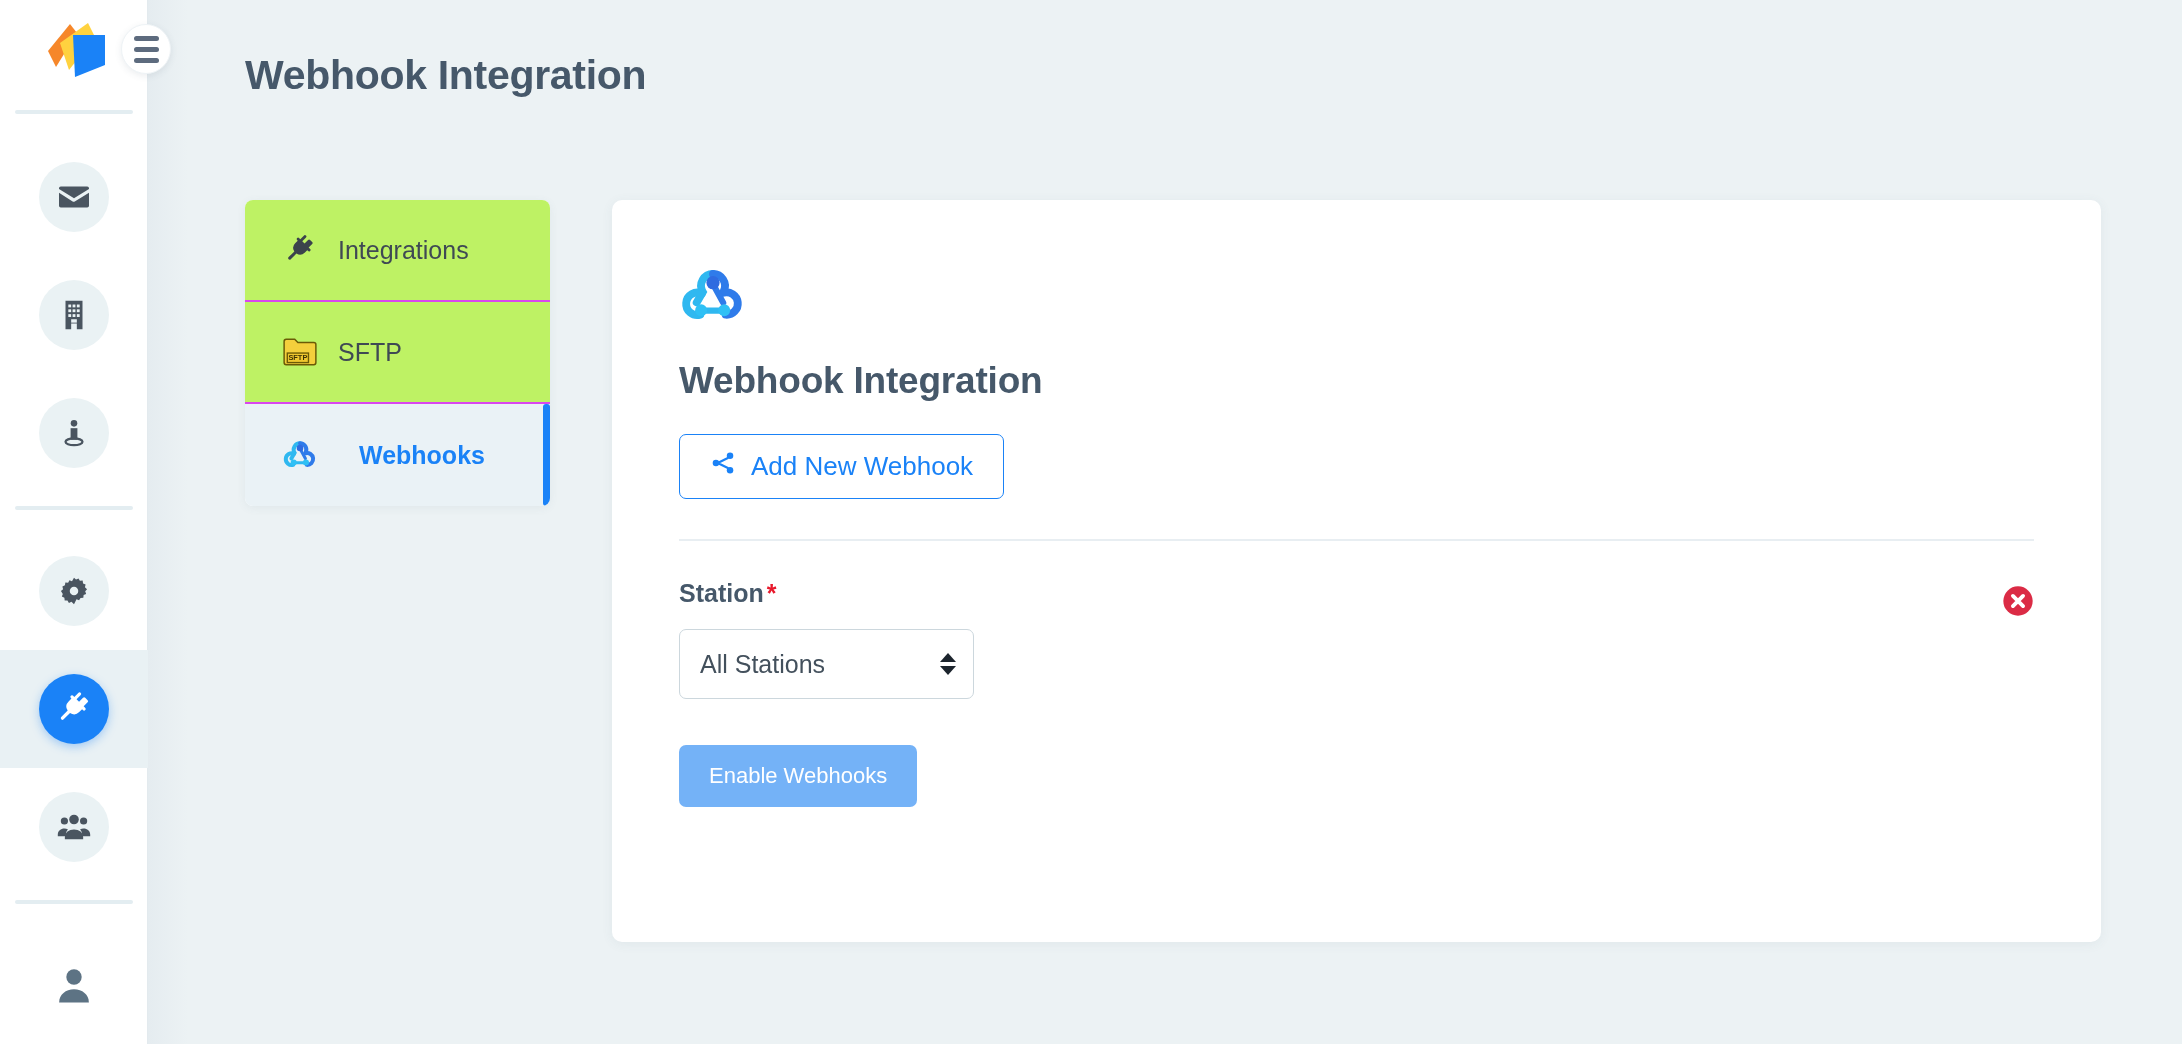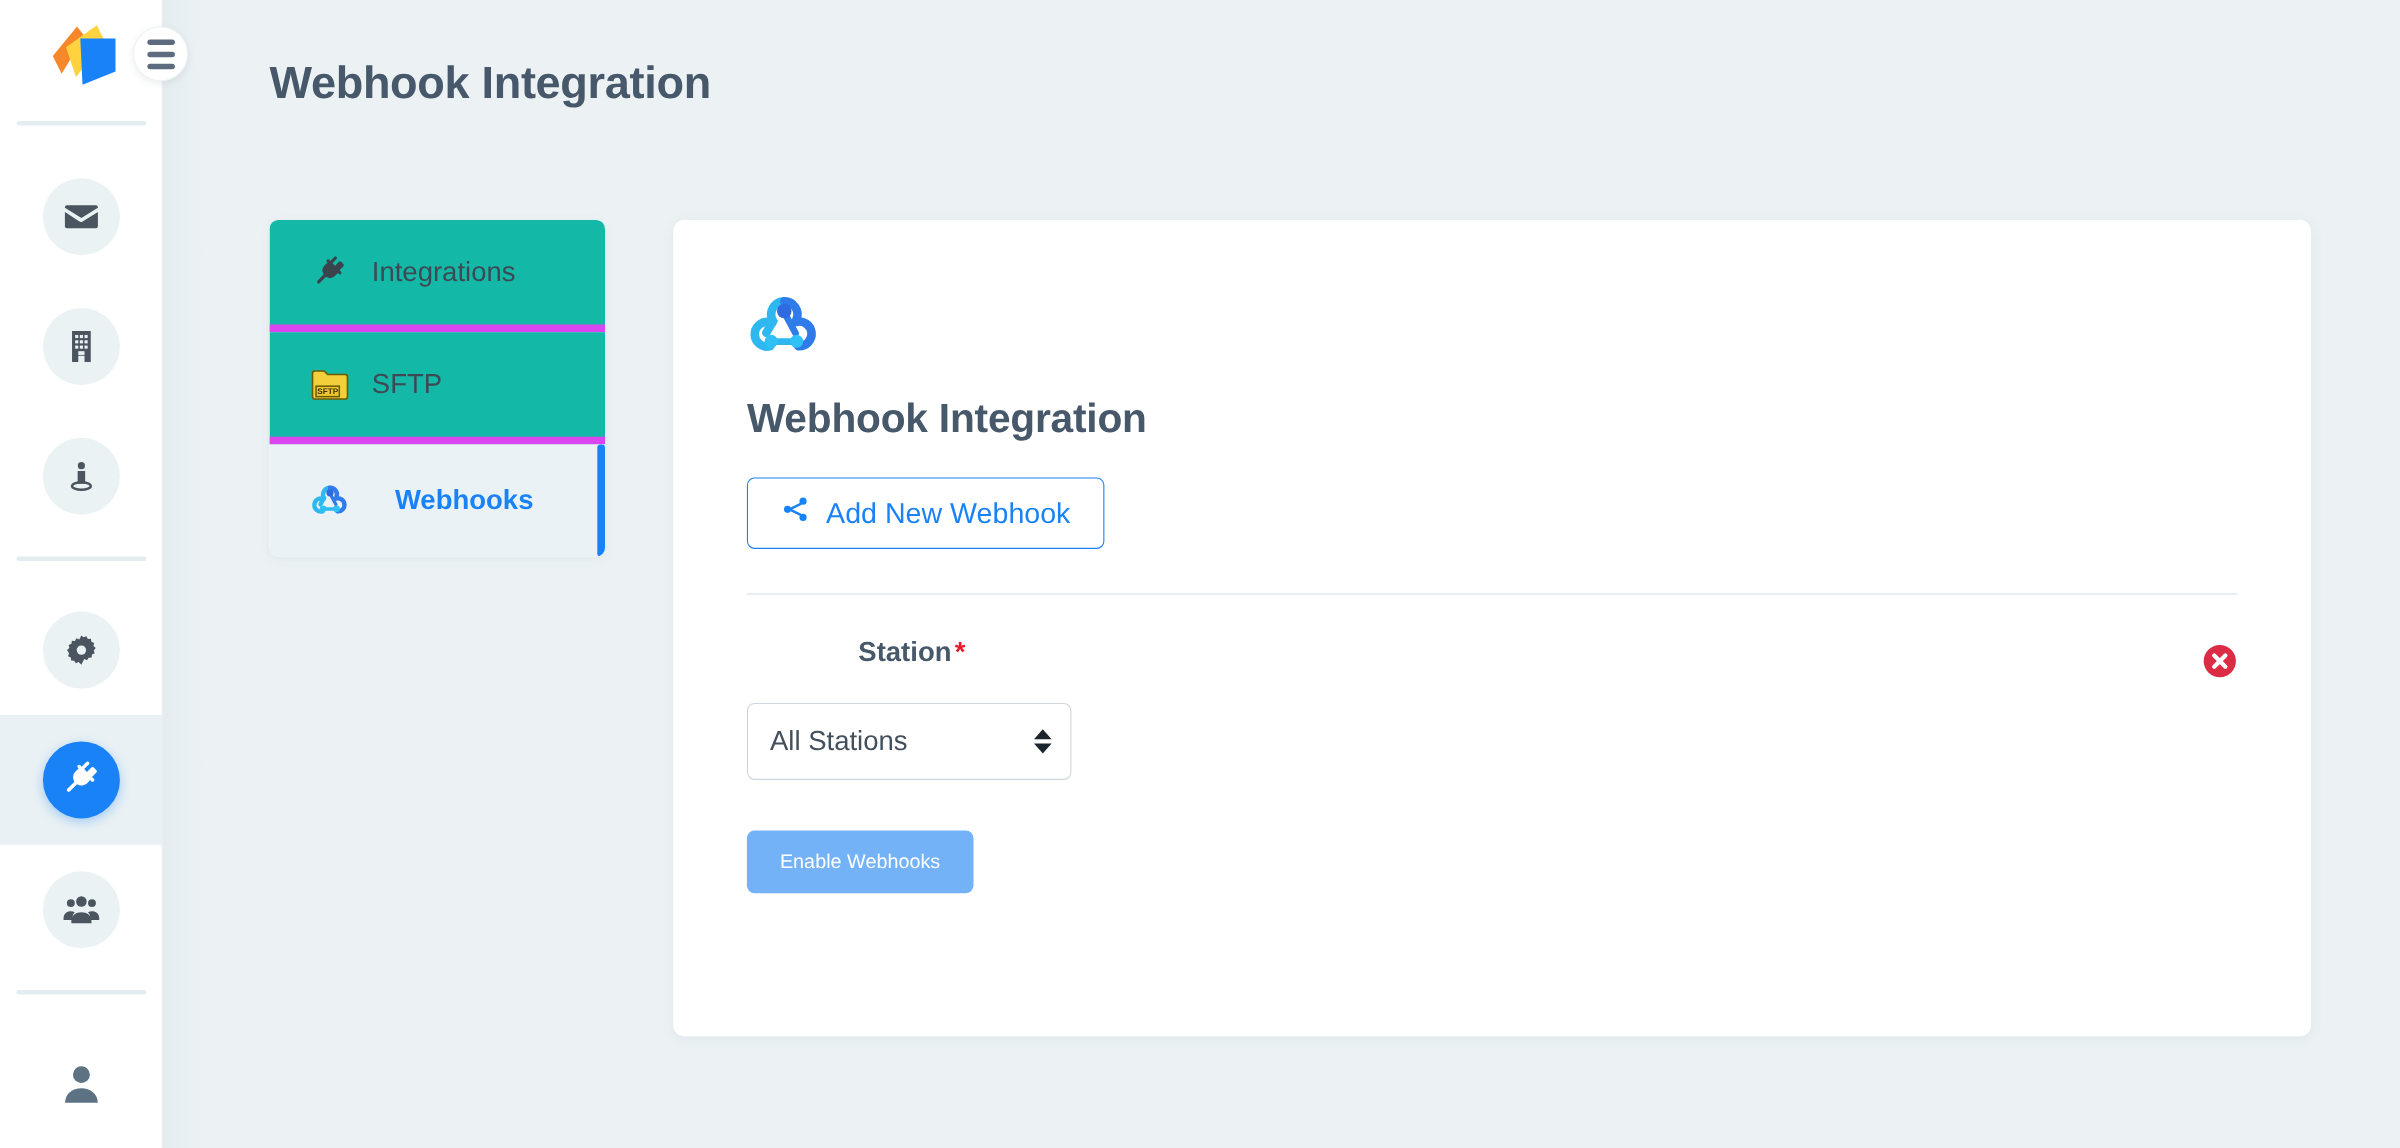--- a/index.html
+++ b/index.html
@@ -127,24 +127,24 @@
     background: #ffffff;
     border-radius: 8px;
     box-shadow: 0 2px 10px rgba(70,95,120,0.07);
     overflow: hidden;
   }
   .tab-item {
     display: flex;
     align-items: center;
     height: 102px;
     padding-left: 35px;
-    border-bottom: 7px solid #d946ef;
+    border-bottom: 2px solid #d946ef;
     cursor: pointer;
     position: relative;
-    background: #14b8a6;
+    background: #bef264;
   }
   .tab-item:last-child { border-bottom: none; }
   .tab-item .tab-ico {
     width: 40px;
     display: flex;
     align-items: center;
     justify-content: center;
     margin-right: 18px;
     flex: none;
   }
@@ -212,22 +212,21 @@
     padding-top: 38px;
     position: relative;
   }
   .field { display: flex; flex-direction: column; }
   .field.station { width: 300px; margin-right: 60px; }
   .field.url { width: 1000px; }
   .field-label {
     font-size: 25px;
     font-weight: bold;
     color: #46586a;
-    margin-bottom: 31px;
-    text-align: center;
+    margin-bottom: 21px;
   }
   .req { color: #e8192c; font-weight: bold; margin-left: 3px; }
 
   .select-wrap { position: relative; width: 295px; }
   select.station-select {
     width: 295px;
     height: 70px;
     border: 1px solid #ccd7dd;
     border-radius: 7px;
     font-size: 25px;
@@ -278,21 +277,21 @@
     background: transparent;
     cursor: pointer;
     padding: 0;
   }
 
   .enable-btn {
     margin-top: 46px;
     background: #74b2f7;
     border: none;
     color: #ffffff;
-    font-size: 18px;
+    font-size: 22px;
     border-radius: 7px;
     padding: 18px 30px;
     cursor: pointer;
     font-family: "Liberation Sans", sans-serif;
   }
 </style>
 </head>
 <body>
 
 <div id="app">

